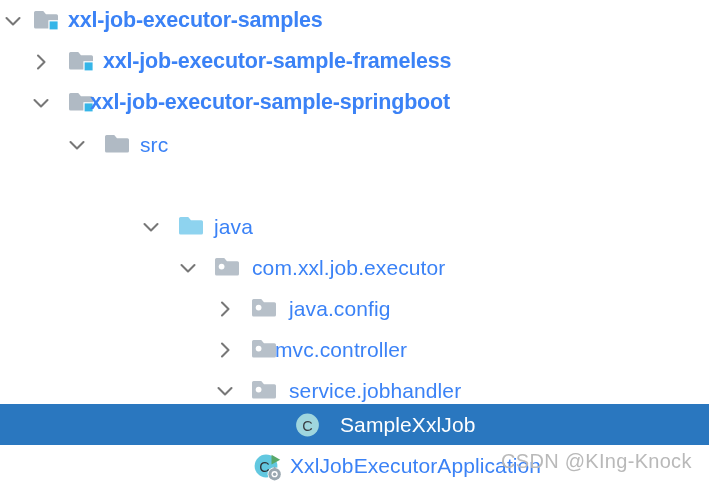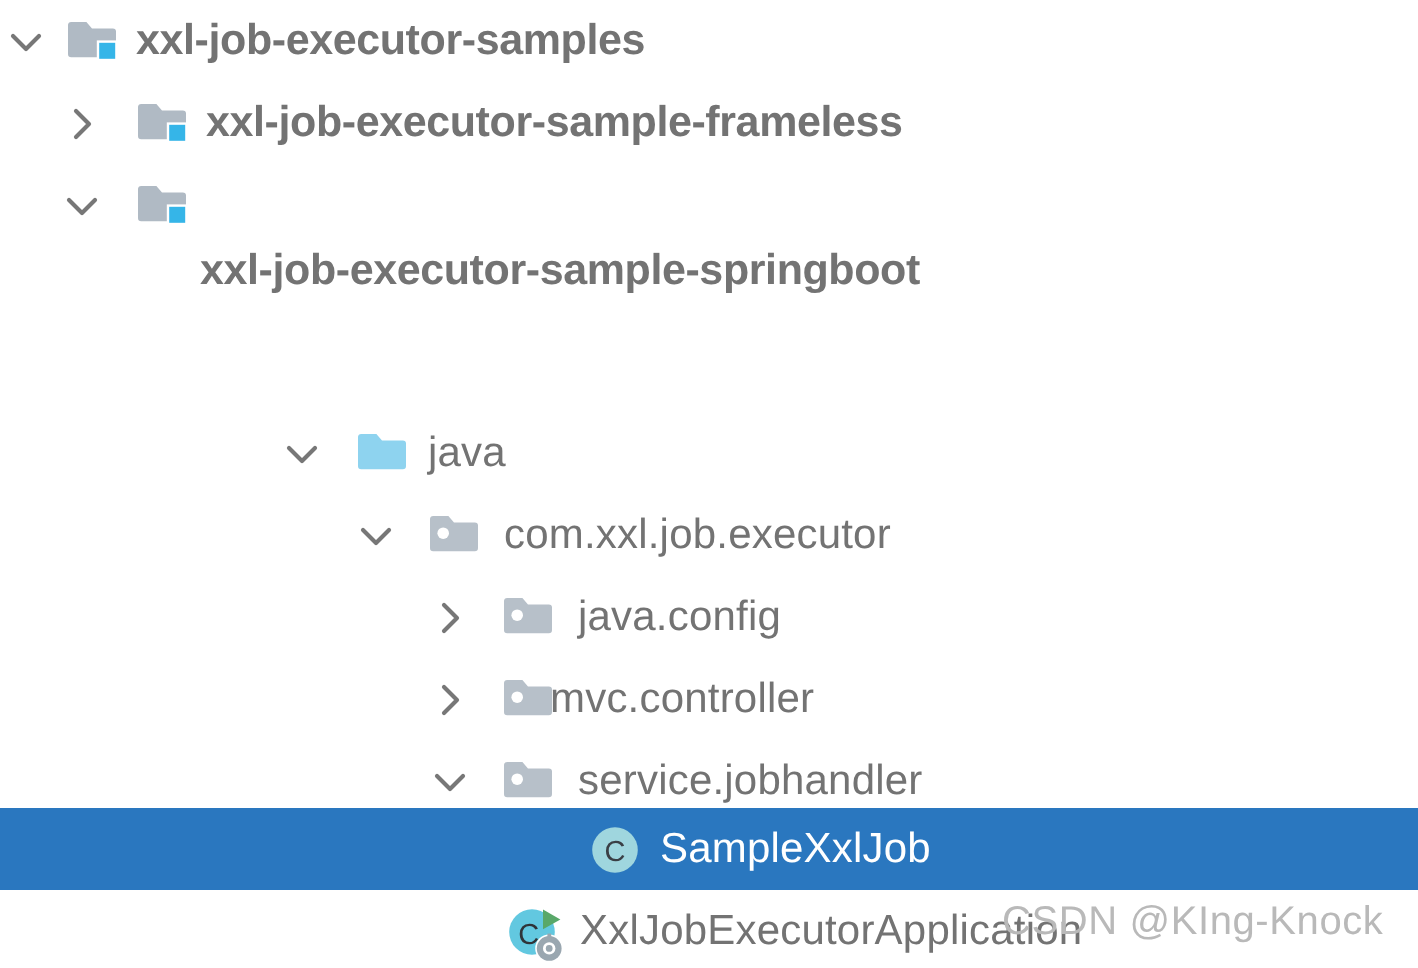--- a/index.html
+++ b/index.html
@@ -46,21 +46,21 @@
     position: absolute;
     width: 32px;
     height: 28px;
     display: block;
   }
   .icon svg { display: block; }
 
   .label {
     position: absolute;
     font-size: 21px;
-    color: #737373;
+    color: #3b82f6;
     letter-spacing: 0.1px;
     line-height: 41px;
     top: 0;
     height: 41px;
   }
   .label.bold {
     font-weight: bold;
     font-size: 21.5px;
     letter-spacing: -0.2px;
   }
@@ -120,21 +120,34 @@
           <path d="M6.5 10 L13 16.5 L19.5 10" fill="none" stroke="#777777" stroke-width="2.1" stroke-linecap="round" stroke-linejoin="round"></path>
         </svg>
       </span>
       <span class="icon" style="left: 68px; top: 6px;">
         <svg width="32" height="28" viewBox="0 0 32 28">
           <path d="M1 6.5 A1.6 1.6 0 0 1 2.6 5 H10.2 L13 8.2 H23.4 A1.6 1.6 0 0 1 25 9.8 V21 A1.6 1.6 0 0 1 23.4 22.6 H2.6 A1.6 1.6 0 0 1 1 21 Z" fill="#b0bac4"></path>
           <rect x="15.4" y="14.2" width="10.4" height="10.4" fill="#ffffff"></rect>
           <rect x="16.6" y="15.4" width="8" height="8" fill="#35b5e8"></rect>
         </svg>
       </span>
-      <span class="label bold" style="left: 100px; margin-top: 33px;">xxl-job-executor-sample-springboot</span>
+      <span class="label bold" style="left: 90px;">xxl-job-executor-sample-springboot</span>
+    </div>
+    <div class="row" style="top: 124px;">
+      <span class="twisty" style="left: 64px; top: 8px;">
+        <svg width="26" height="26" viewBox="0 0 26 26">
+          <path d="M6.5 10 L13 16.5 L19.5 10" fill="none" stroke="#777777" stroke-width="2.1" stroke-linecap="round" stroke-linejoin="round"></path>
+        </svg>
+      </span>
+      <span class="icon" style="left: 104px; top: 6px;">
+        <svg width="32" height="28" viewBox="0 0 32 28">
+          <path d="M1 6.5 A1.6 1.6 0 0 1 2.6 5 H10.2 L13 8.2 H23.4 A1.6 1.6 0 0 1 25 9.8 V21 A1.6 1.6 0 0 1 23.4 22.6 H2.6 A1.6 1.6 0 0 1 1 21 Z" fill="#b0bac4"></path>
+        </svg>
+      </span>
+      <span class="label" style="left: 140px;">src</span>
     </div>
     <div class="row" style="top: 206px;">
       <span class="twisty" style="left: 138px; top: 8px;">
         <svg width="26" height="26" viewBox="0 0 26 26">
           <path d="M6.5 10 L13 16.5 L19.5 10" fill="none" stroke="#777777" stroke-width="2.1" stroke-linecap="round" stroke-linejoin="round"></path>
         </svg>
       </span>
       <span class="icon" style="left: 178px; top: 6px;">
         <svg width="32" height="28" viewBox="0 0 32 28">
           <path d="M1 6.5 A1.6 1.6 0 0 1 2.6 5 H10.2 L13 8.2 H23.4 A1.6 1.6 0 0 1 25 9.8 V21 A1.6 1.6 0 0 1 23.4 22.6 H2.6 A1.6 1.6 0 0 1 1 21 Z" fill="#8ed3ef"></path>
@@ -198,21 +211,21 @@
       </span>
       <span class="label" style="left: 289px;">service.jobhandler</span>
     </div>
     <div class="row selected" style="top: 404px;">
       <span class="icon" style="left: 293px; top: 6px;">
         <svg width="32" height="30" viewBox="0 0 32 30">
           <circle cx="14.5" cy="15" r="11.4" fill="#9fd6de"></circle>
           <text x="14.5" y="20.6" text-anchor="middle" font-family="Liberation Sans, sans-serif" font-size="14.5" font-weight="normal" fill="#3a3f45">C</text>
         </svg>
       </span>
-      <span class="label onsel" style="left: 330px;">SampleXxlJob</span>
+      <span class="label onsel" style="left: 340px;">SampleXxlJob</span>
     </div>
     <div class="row" style="top: 445px;">
       <span class="icon" style="left: 252px; top: 6px;">
         <svg width="34" height="32" viewBox="0 0 34 32">
           <circle cx="14" cy="15" r="11.4" fill="#62c8e0"></circle>
           <text x="12.4" y="20.8" text-anchor="middle" font-family="Liberation Sans, sans-serif" font-size="14.5" fill="#2f3439">C</text>
           <path d="M19.5 3.8 L28.2 8.8 L19.5 13.6 Z" fill="#59a869"></path>
           <circle cx="22.6" cy="23.2" r="7" fill="#ffffff"></circle>
           <circle cx="22.6" cy="23.2" r="6.2" fill="#9aa7b0"></circle>
           <circle cx="22.6" cy="23.2" r="3.1" fill="#ffffff"></circle>

